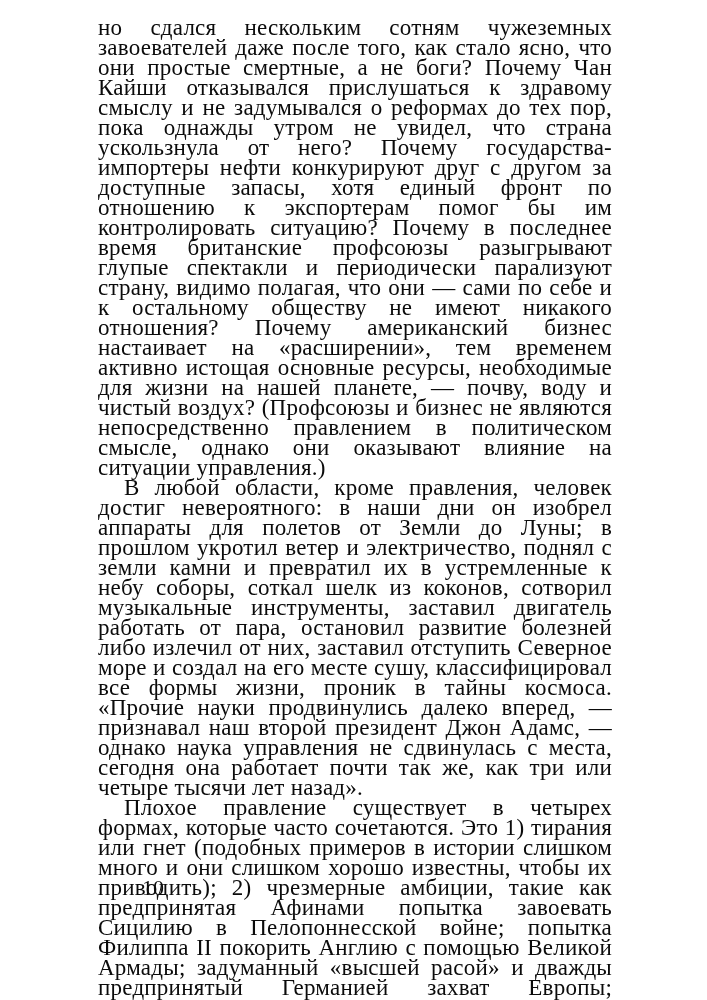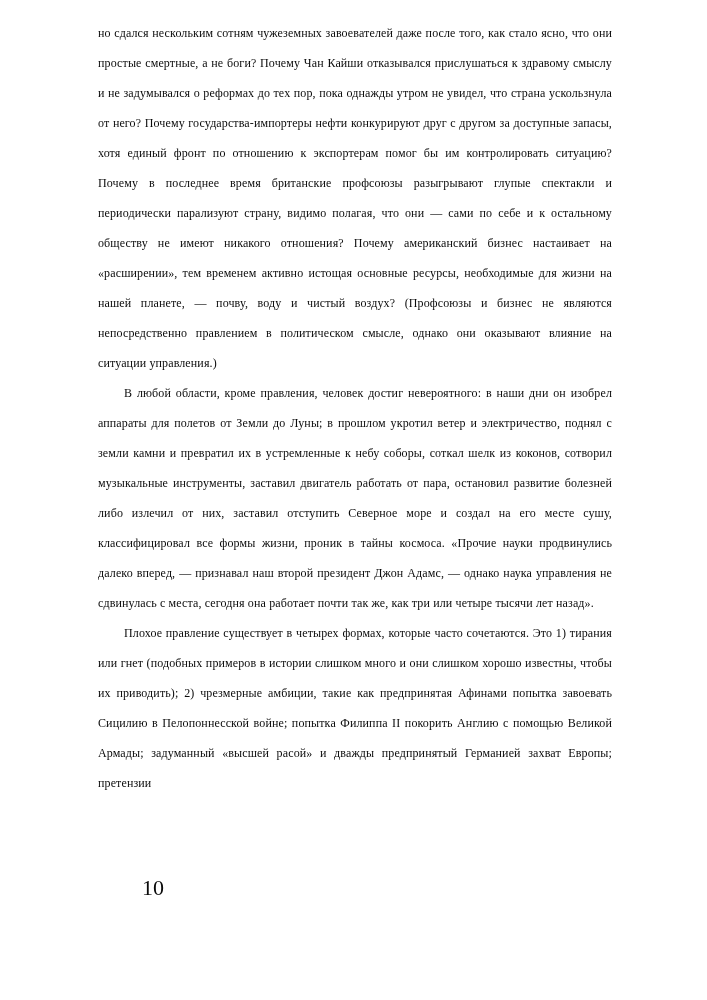--- a/index.html
+++ b/index.html
@@ -17,22 +17,22 @@
     color: #000000;
   }
   .text-block {
     position: absolute;
     left: 98px;
     top: 18px;
     width: 514px;
   }
   .para {
     margin: 0;
-    font-size: 12px;
-    line-height: 30px;
+    font-size: 23px;
+    line-height: 20px;
     text-align: justify;
     text-justify: inter-word;
     text-indent: 0;
     color: #0b0b0b;
     font-weight: 500;
     letter-spacing: 0.01em;
     word-spacing: 0.005em;
     -webkit-font-smoothing: none;
   }
   .para.indented {

